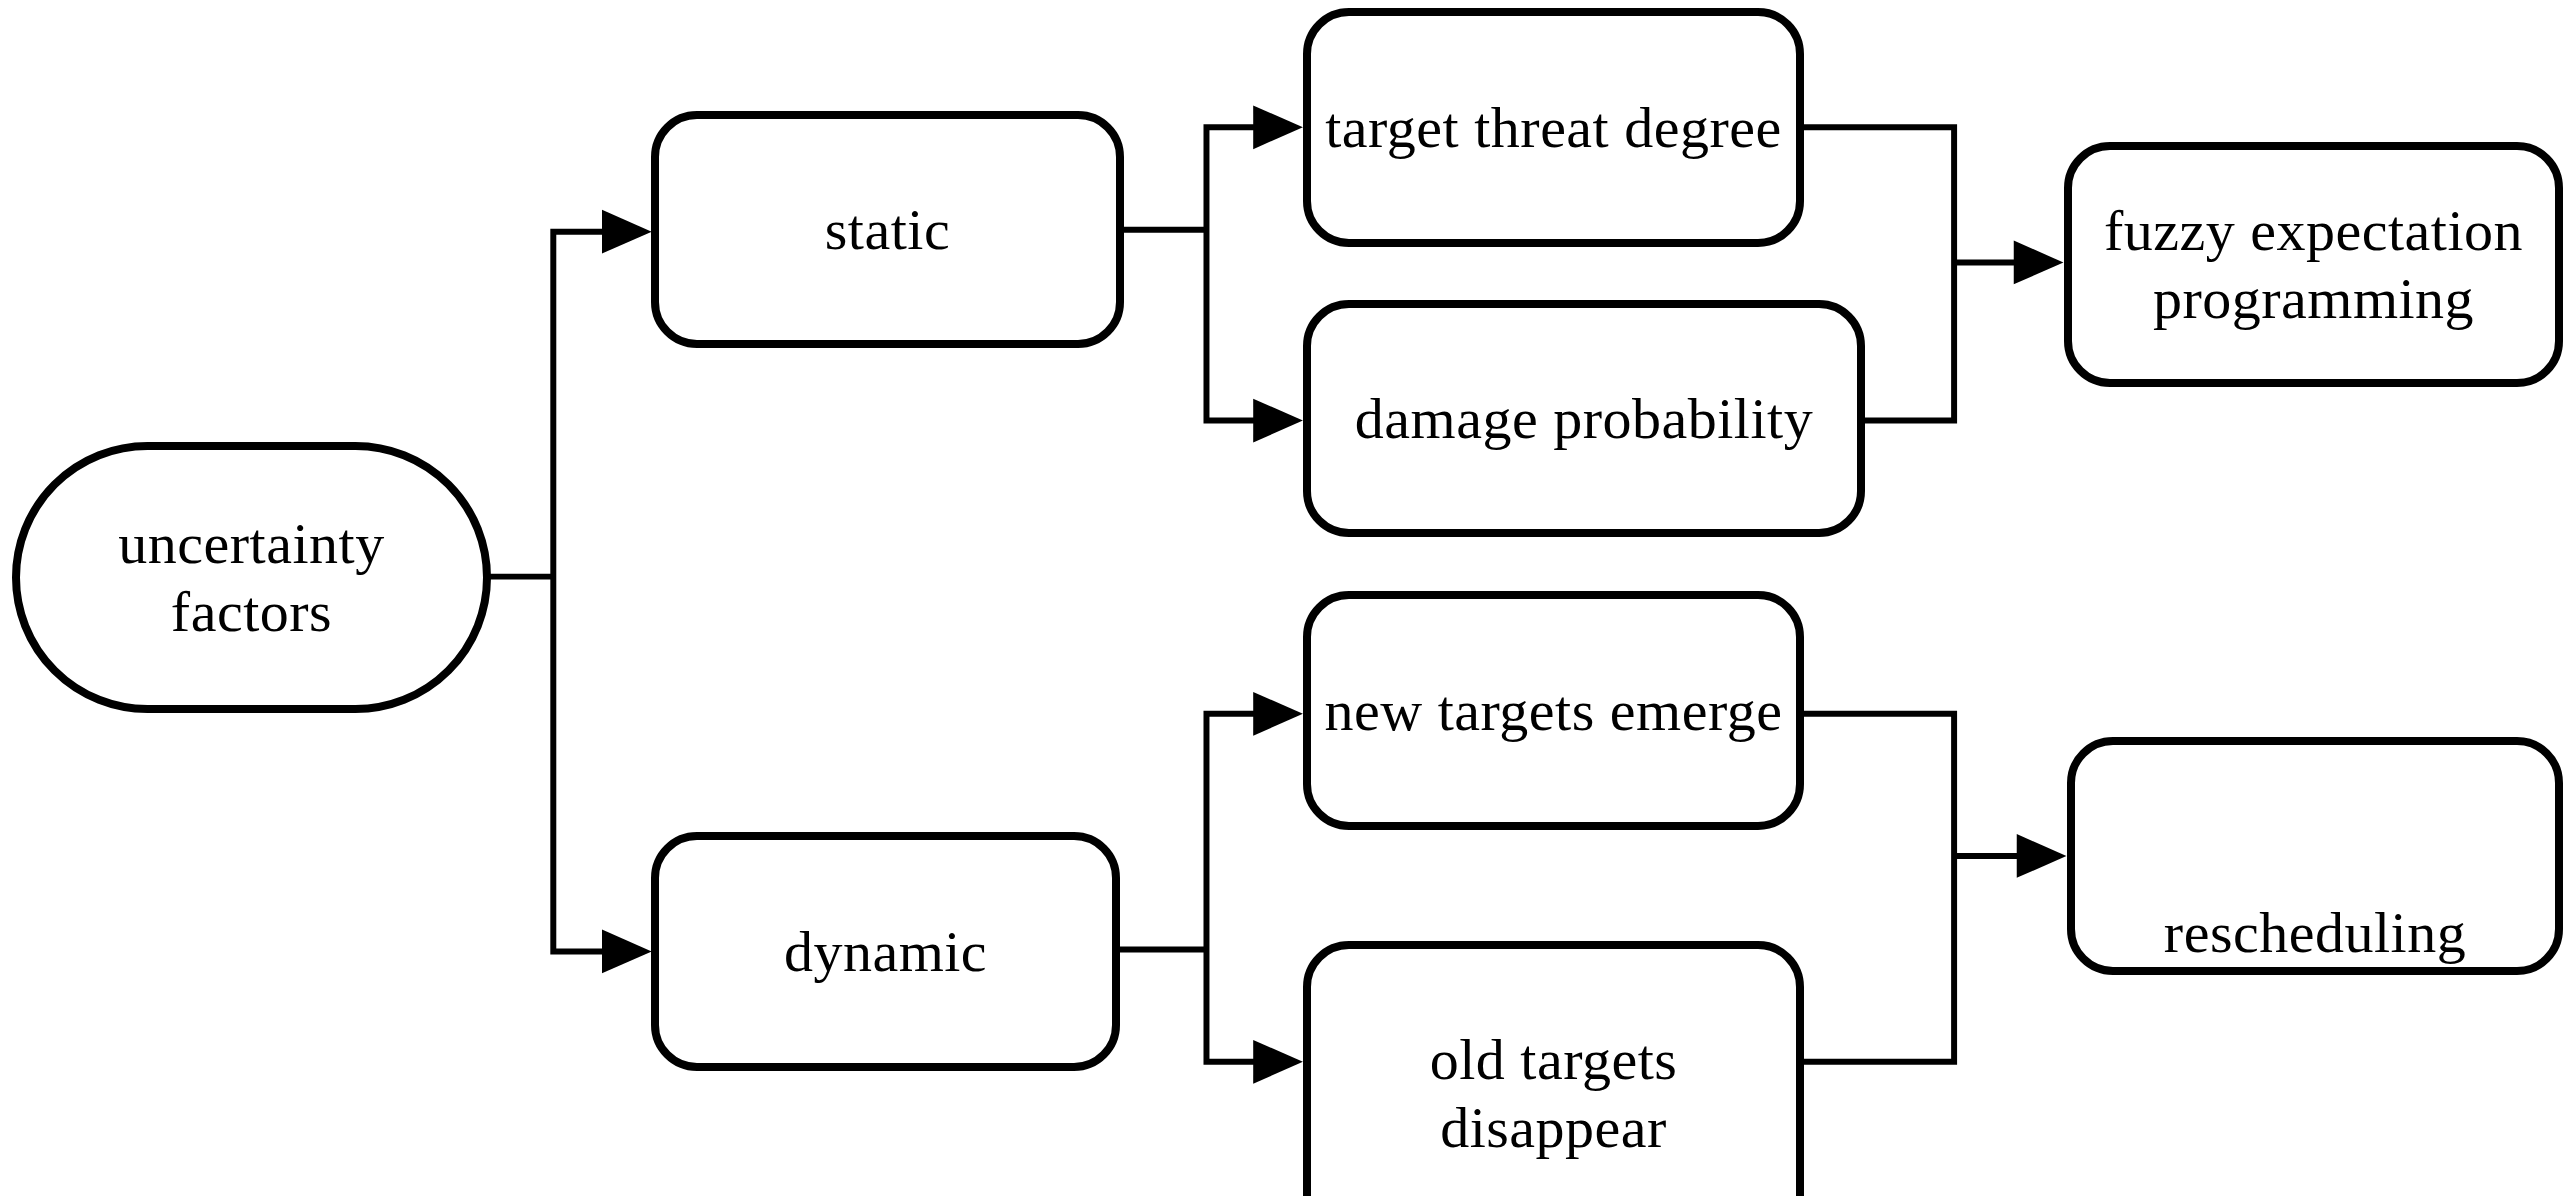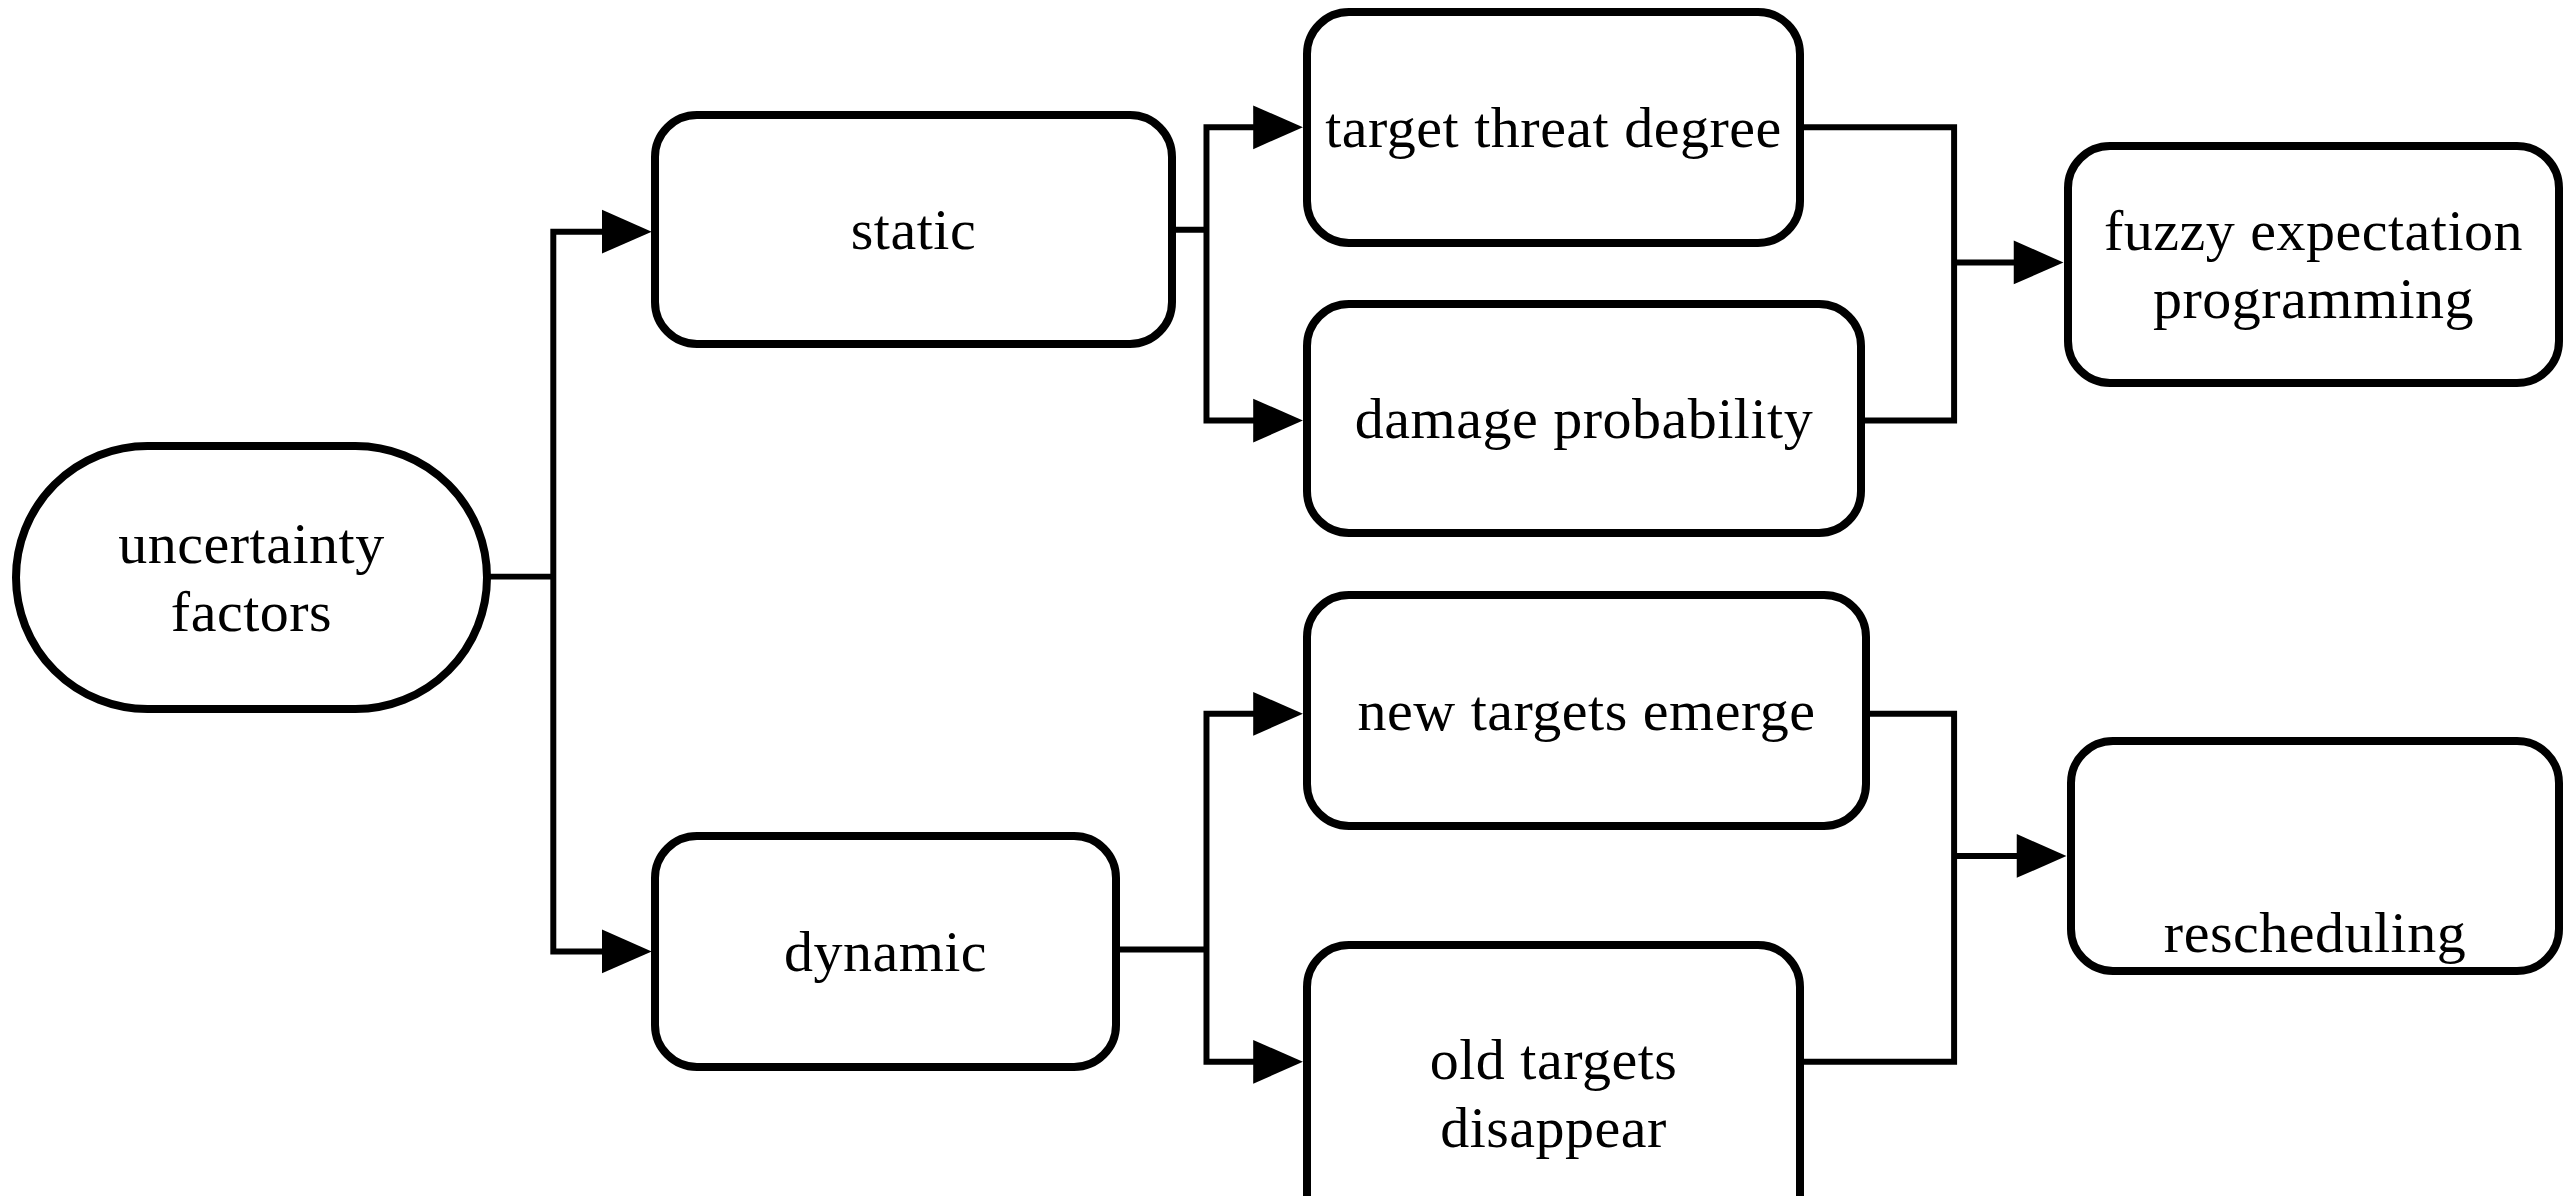--- a/index.html
+++ b/index.html
@@ -77,37 +77,37 @@
       <polygon points="1310,718 1260,696 1260,740"></polygon>
       <polygon points="1310,1068 1260,1046 1260,1090"></polygon>
       <polygon points="2078,861 2028,839 2028,883"></polygon>
     </g>
   </svg>
 
   <div class="node stadium" style="left:12px; top:442px; width:479px; height:271px;">
     <span>uncertainty factors</span>
   </div>
 
-  <div class="node" style="left:651px; top:111px; width:525px; height:237px;">
+  <div class="node" style="left:651px; top:111px; width:473px; height:237px;">
     <span>static</span>
   </div>
 
   <div class="node" style="left:651px; top:832px; width:469px; height:239px;justify-content:center;">
     <span>dynamic</span>
   </div>
 
   <div class="node" style="left:1303px; top:8px; width:501px; height:239px;">
     <span>target threat degree</span>
   </div>
 
   <div class="node" style="left:1303px; top:300px; width:562px; height:237px;">
     <span>damage probability</span>
   </div>
 
-  <div class="node" style="left:1303px; top:591px; width:567px; height:239px;">
+  <div class="node" style="left:1303px; top:591px; width:501px; height:239px;">
     <span>new targets emerge</span>
   </div>
 
   <div class="node" style="left:1303px; top:941px; width:501px; height:305px;">
     <span>old targets disappear</span>
   </div>
 
   <div class="node" style="left:2064px; top:142px; width:499px; height:245px;">
     <span>fuzzy expectation programming</span>
   </div>

